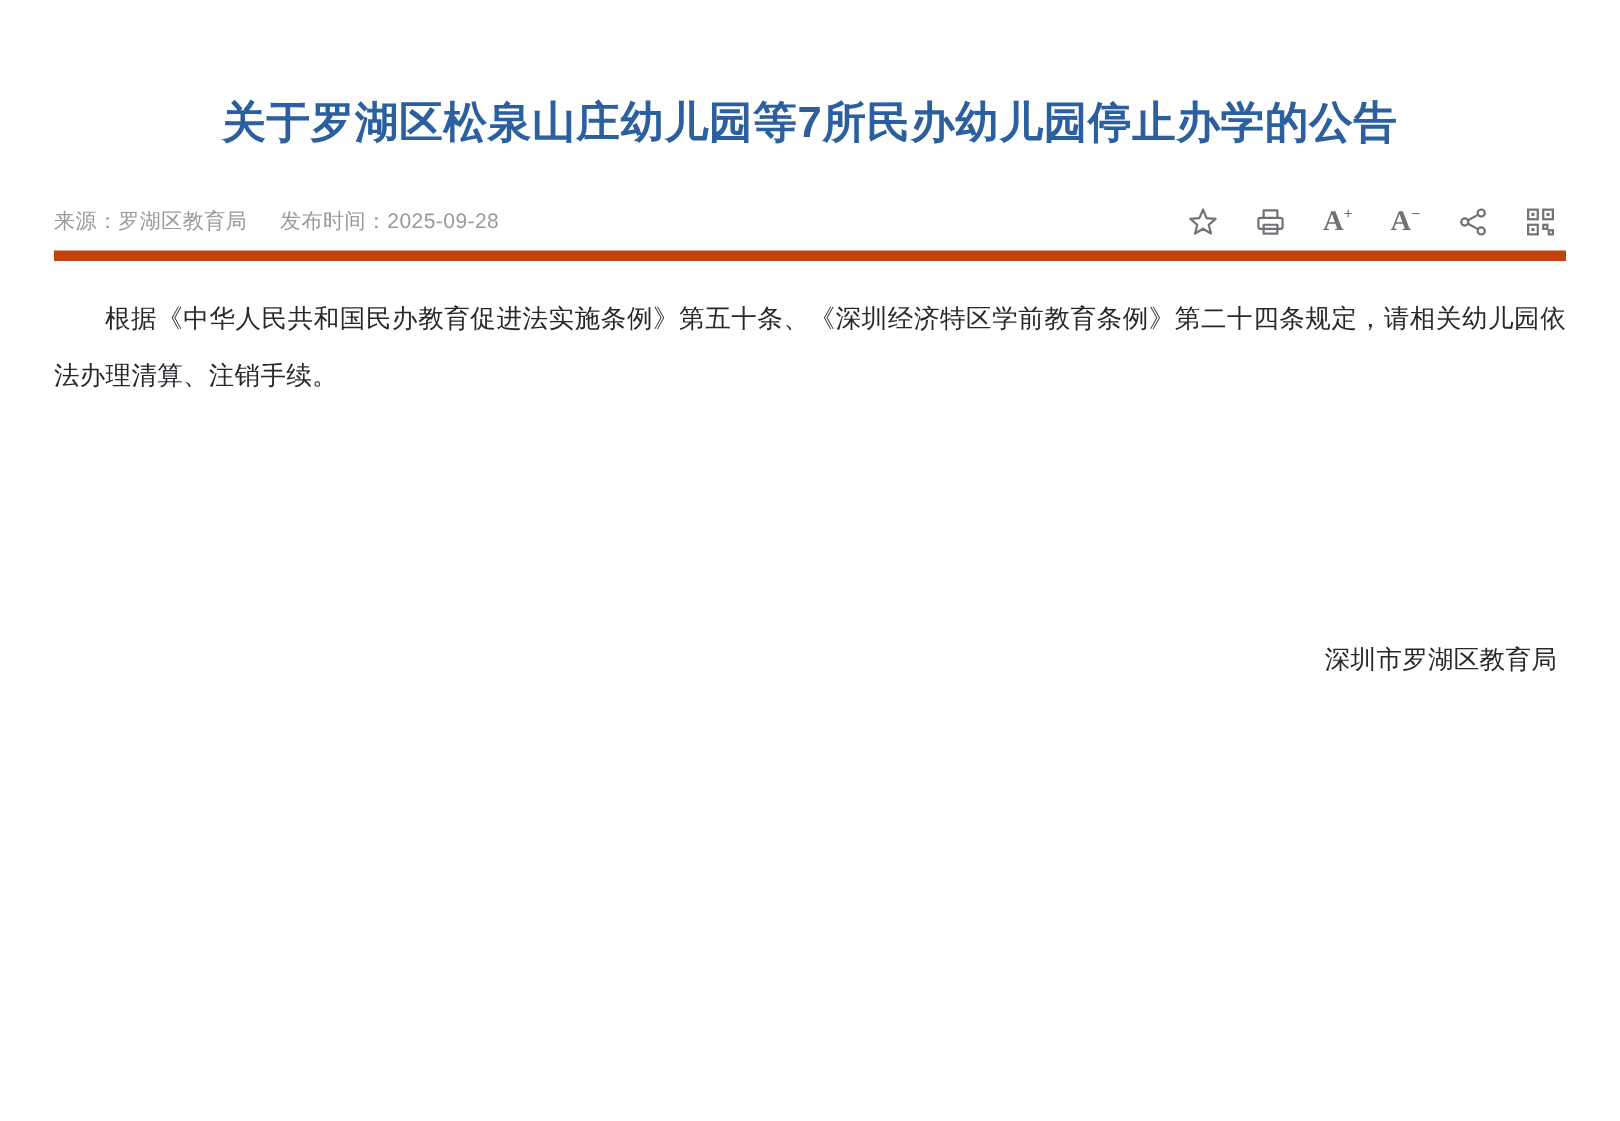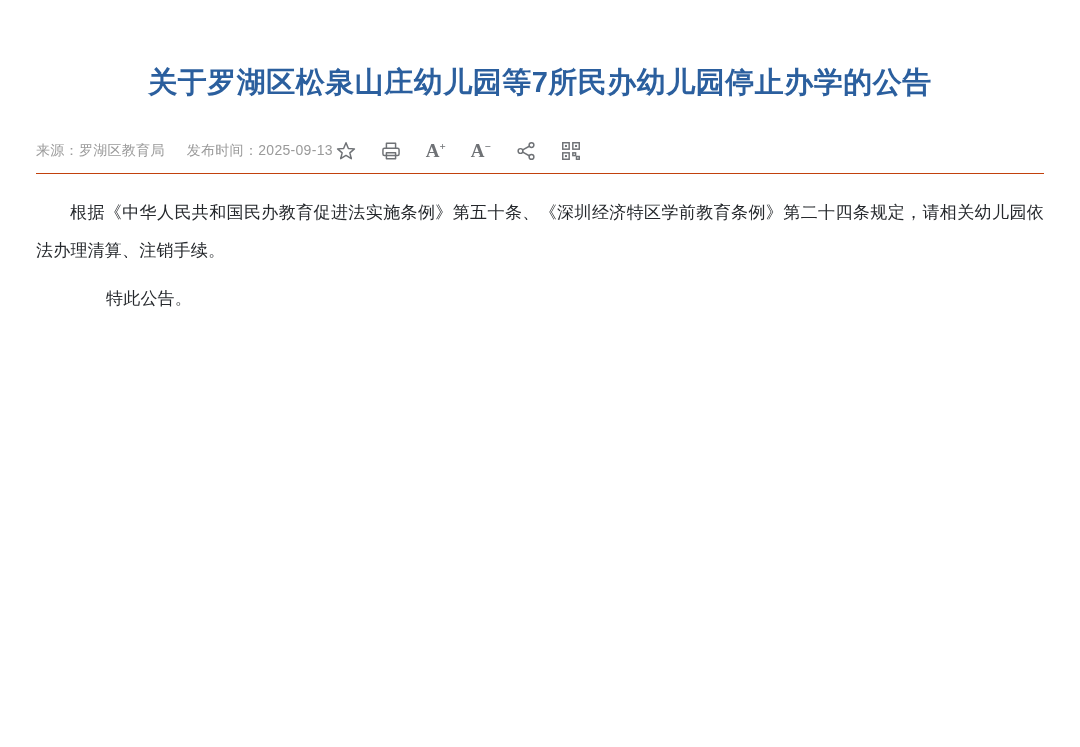--- a/index.html
+++ b/index.html
@@ -29,21 +29,22 @@
     line-height: 40px;
     font-weight: bold;
     color: #2b5f9e;
     letter-spacing: 0.5px;
   }
   .meta-bar {
     margin-top: 26px;
     height: 46px;
     display: flex;
     align-items: center;
-    border-bottom: 1px solid #c2410c;
+    justify-content: space-between;
+    border-bottom: 7px solid #c2410c;
     padding: 0 4px 0 0;
   }
   .meta-left {
     display: flex;
     align-items: center;
     gap: 22px;
     font-size: 14px;
     color: #9a9a9a;
     letter-spacing: 0.3px;
   }
@@ -107,21 +108,21 @@
 <body>
 
 <div class="page">
   <div class="article">
 
     <h1 class="title">关于罗湖区松泉山庄幼儿园等7所民办幼儿园停止办学的公告</h1>
 
     <div class="meta-bar">
       <div class="meta-left">
         <span>来源：罗湖区教育局</span>
-        <span>发布时间：2025-09-13</span>
+        <span>发布时间：2025-09-28</span>
       </div>
 
       <div class="toolbar">
 
         <div class="tool-icon" title="favorite">
           <svg width="22" height="22" viewBox="0 0 24 24" fill="none" stroke="currentColor" stroke-width="1.6" stroke-linejoin="round">
             <polygon points="12,3 14.6,9.2 21.2,9.7 16.2,14 17.8,20.4 12,16.9 6.2,20.4 7.8,14 2.8,9.7 9.4,9.2"></polygon>
           </svg>
         </div>
 
@@ -166,20 +167,20 @@
             <rect x="14" y="14" width="3" height="3"></rect>
             <rect x="18" y="18" width="3" height="3"></rect>
           </svg>
         </div>
 
       </div>
     </div>
 
     <div class="body">
       <p class="para">根据《中华人民共和国民办教育促进法实施条例》第五十条、《深圳经济特区学前教育条例》第二十四条规定，请相关幼儿园依法办理清算、注销手续。</p>
-      <p class="para">特此公告。</p>
 
       <div class="signature">
+        <div>深圳市罗湖区教育局</div>
       </div>
     </div>
 
   </div>
 </div>
 
 </body></html>

